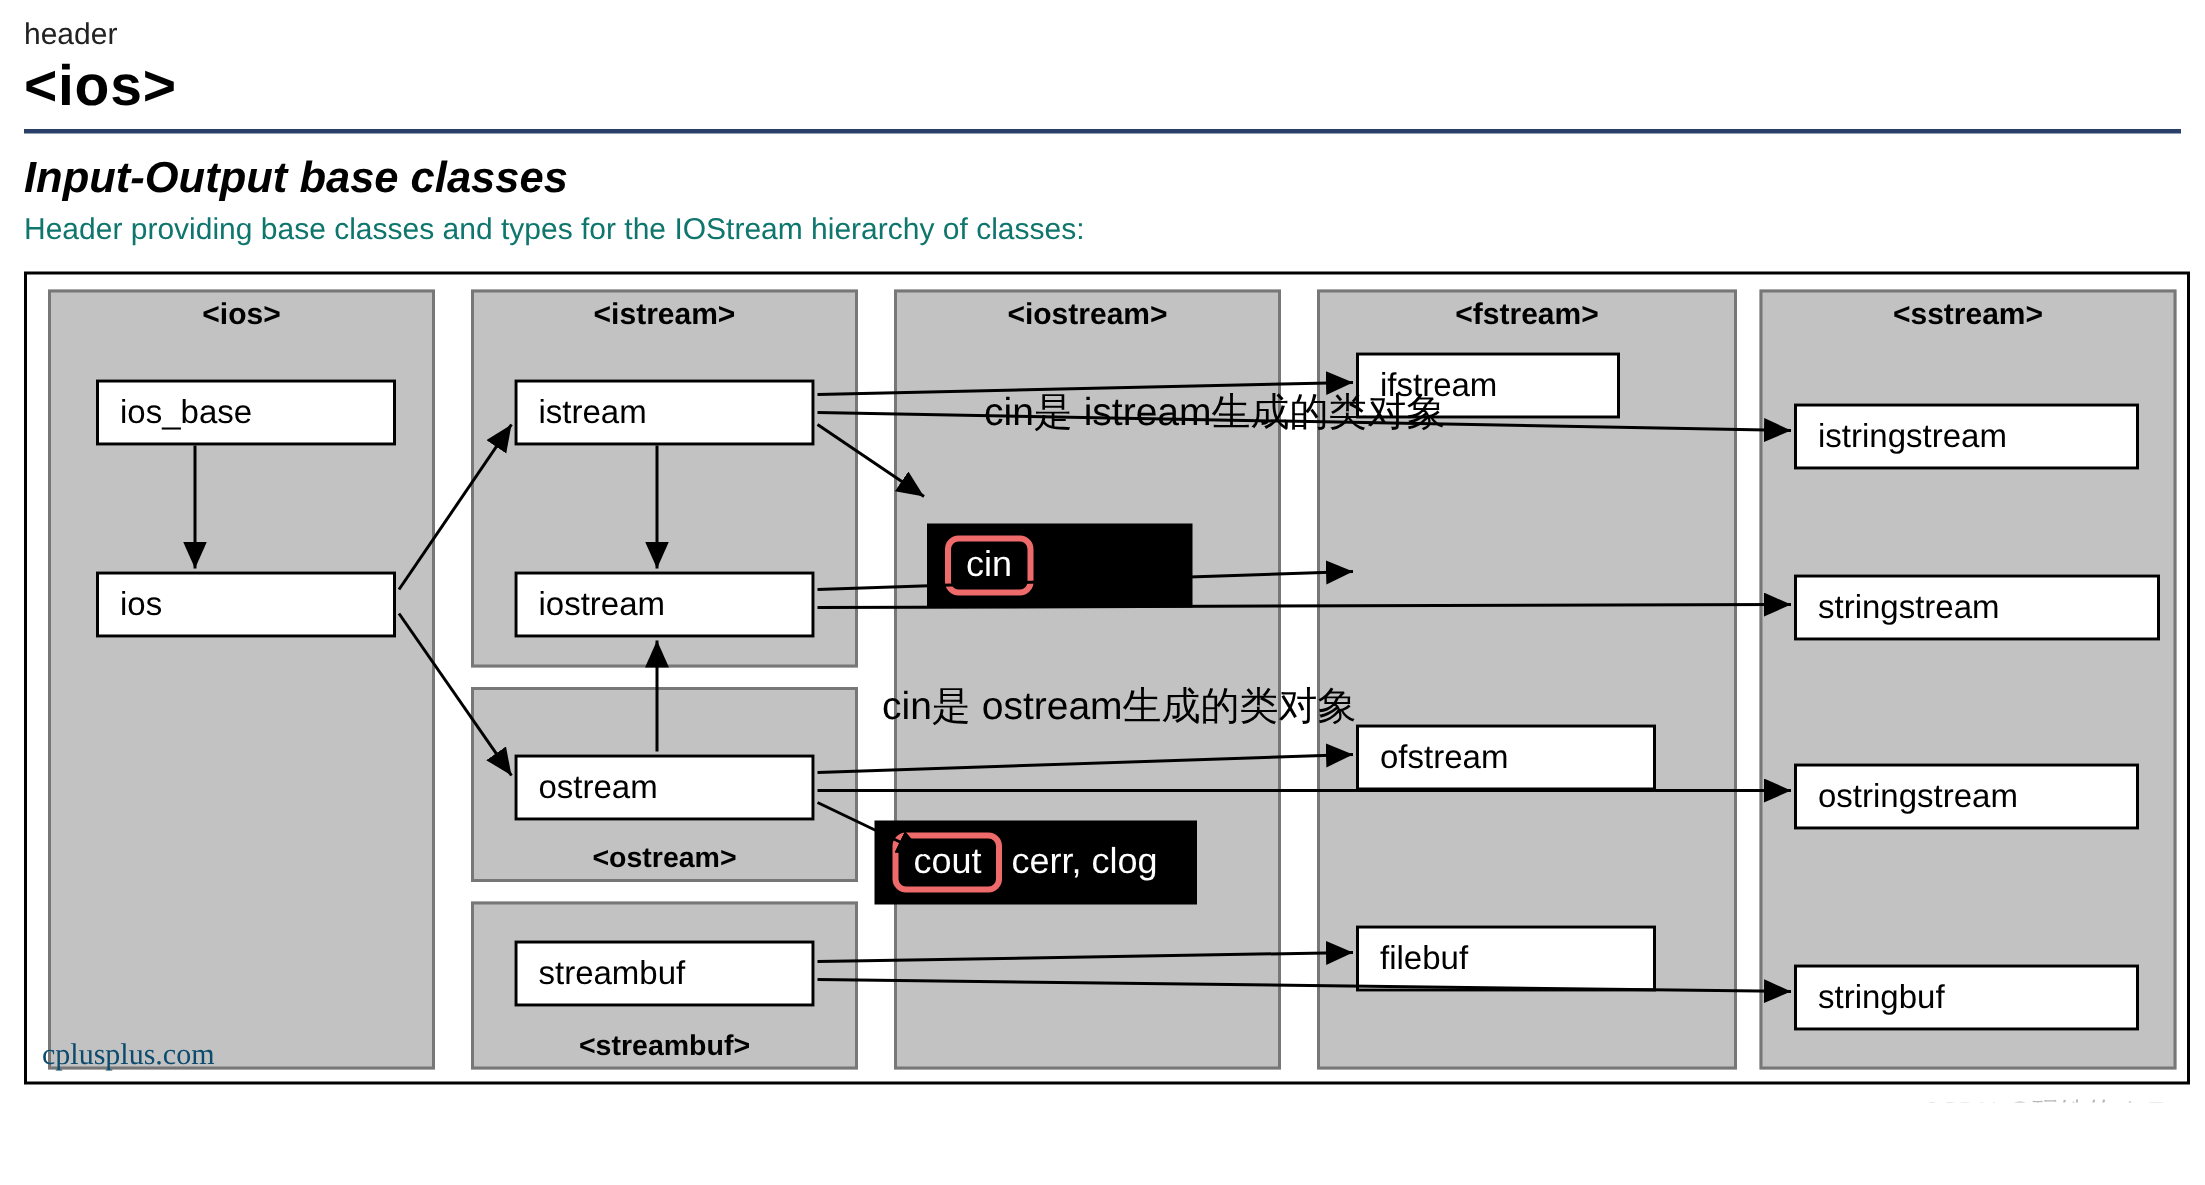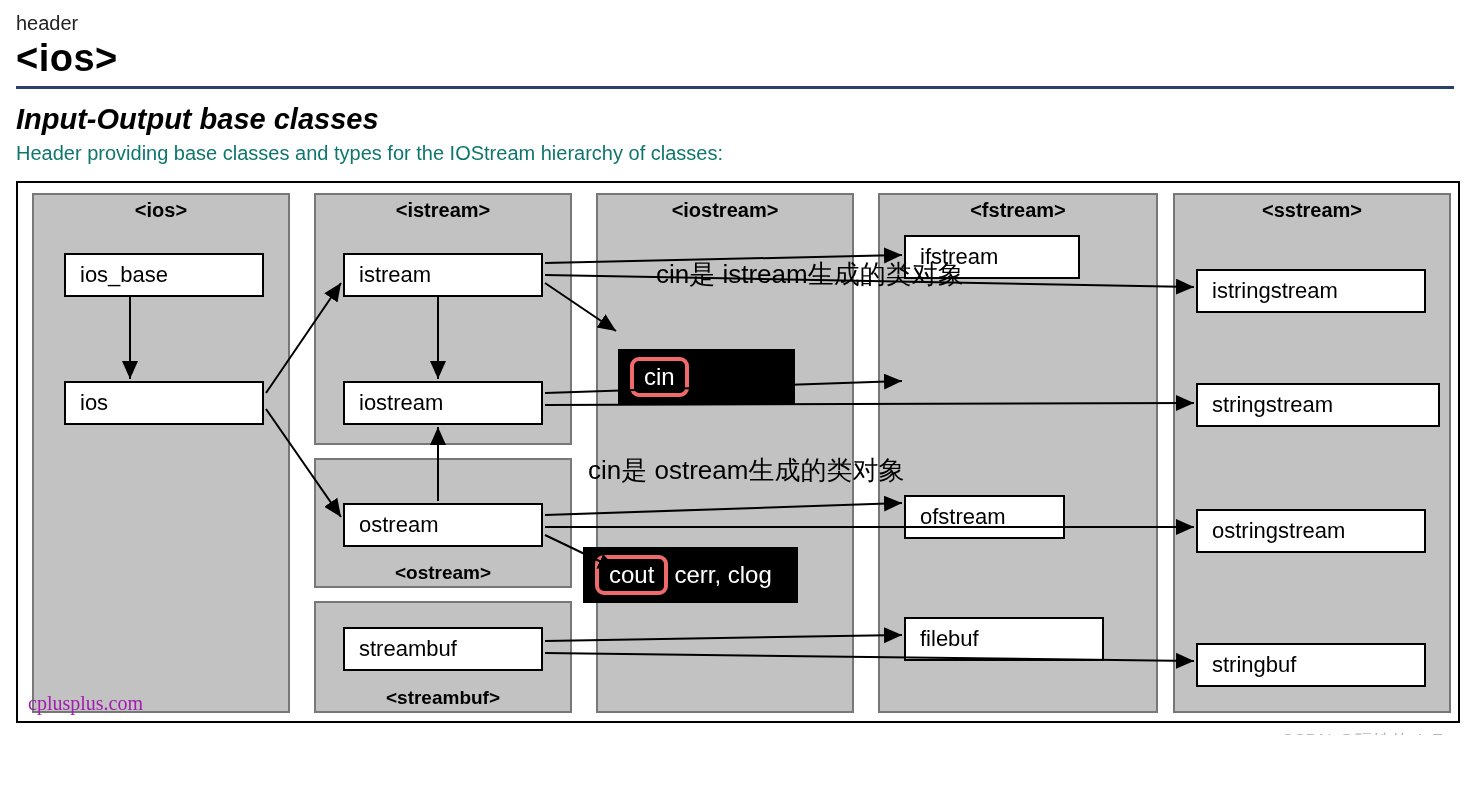--- a/index.html
+++ b/index.html
@@ -74,21 +74,21 @@
   }
   .annot {
     position: absolute;
     font-size: 26px;
     color: #000;
     white-space: nowrap;
   }
   .watermark-cp {
     position: absolute;
     left: 10px; bottom: 6px;
-    color: #a21caf;
+    color: #0c4a6e;
     font-size: 20px;
     font-family: Georgia, serif;
   }
   .watermark-csdn {
     position: absolute;
     right: 6px;
     bottom: -32px;
     color: rgba(120,120,120,0.55);
     font-size: 18px;
   }
@@ -145,21 +145,21 @@
 
   <div class="node-dark" style="left:600px; top:128px; width:177px;margin-top:38px;">
     <span class="hl">cin</span>
   </div>
   <div class="node-dark" style="left:565px; top:364px; width:215px;align-items:center;">
     <span class="hl">cout</span>
     <span>cerr, clog</span>
   </div>
 
   <div class="node" style="left:886px; top:52px; width:176px;">ifstream</div>
-  <div class="node" style="left:886px; top:300px; width:161px;margin-top:12px;">ofstream</div>
+  <div class="node" style="left:886px; top:300px; width:200px;">ofstream</div>
   <div class="node" style="left:886px; top:434px; width:200px;">filebuf</div>
 
   <div class="node" style="left:1178px; top:86px; width:230px;">istringstream</div>
   <div class="node" style="left:1178px; top:200px; width:244px;">stringstream</div>
   <div class="node" style="left:1178px; top:326px; width:230px;">ostringstream</div>
   <div class="node" style="left:1178px; top:460px; width:230px;">stringbuf</div>
 
   <div class="annot" style="left:638px; top:74px;">cin是 istream生成的类对象</div>
   <div class="annot" style="left:570px; top:270px;">cin是 ostream生成的类对象</div>
 

